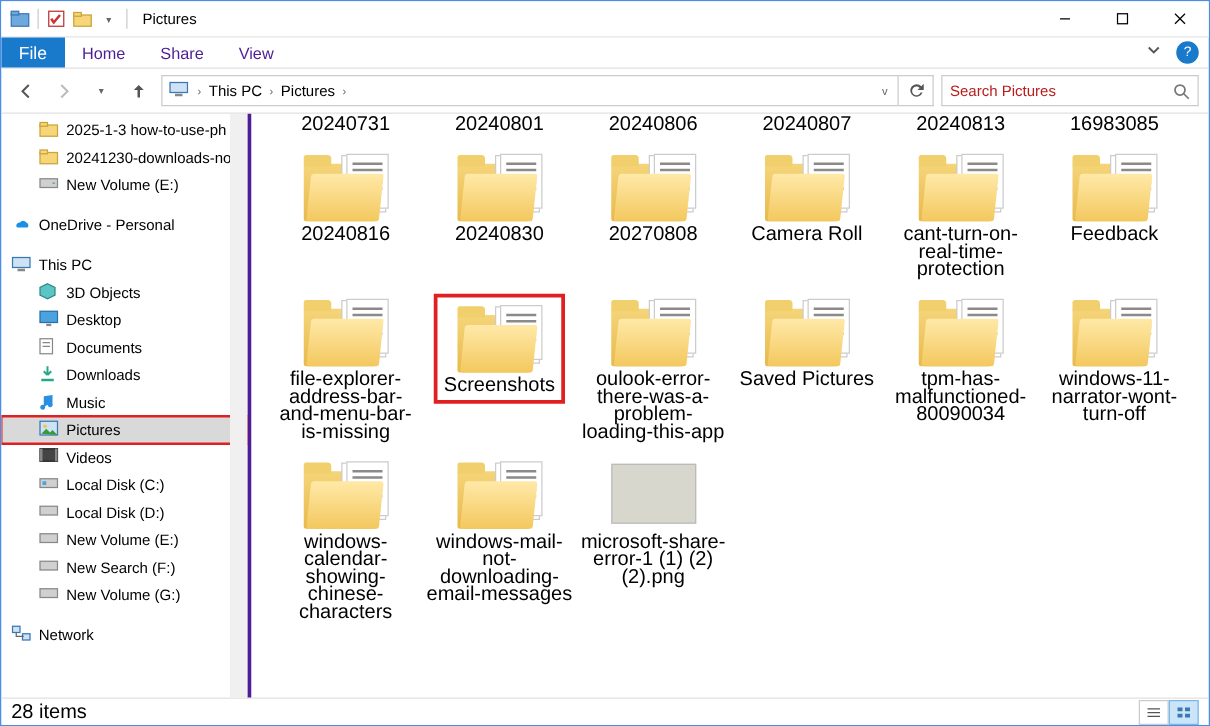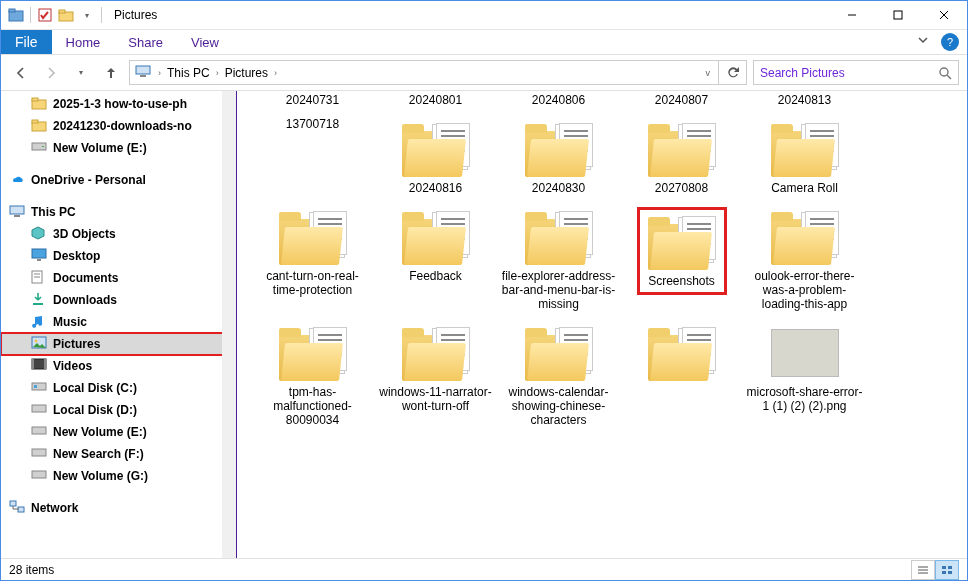--- a/index.html
+++ b/index.html
@@ -29,53 +29,53 @@
 .addr-box .pc-icon { width:18px;height:18px; margin:0 3px;}
 .addr-seg { padding: 0 4px; font-size:12px;}
 .addr-ar { color:#666; font-size:9px; padding:0 2px;}
 .addr-chev { margin-left:auto; display:flex;}
 .refresh-btn { width:28px;height:25px; border:1px solid #ccc; border-left:none; display:flex;align-items:center;justify-content:center;}
 .search-box { width:206px; height:25px; border:1px solid #ccc; display:flex; align-items:center; padding:0 6px; color:#666;}
 .search-box .mag { margin-left:auto;}
 
 
 .main { display:flex; height: calc(100% - 29px - 25px - 36px - 22px); }
-.sidebar { width: 236px; border-right:1px solid #4c1d95; overflow:hidden; position:relative; padding-top:2px;font-weight:bold;}
+.sidebar { width: 200px; border-right:3px solid #4c1d95; overflow:hidden; position:relative; padding-top:2px;}
 .sidebar::after { content:""; position:absolute; right:0; top:0; bottom:0; width:14px; background:#f0f0f0;}
 .sidebar-thumb { position:absolute; right:2px; top:110px; width:10px; height:70px; background:#c2c2c2; border-radius:2px;}
 .tree-item { display:flex; align-items:center; height:22px; font-size:12px; padding-left:24px; gap:6px; white-space:nowrap;overflow:hidden;}
 .tree-item.root { padding-left:8px; font-size:12px;}
 .tree-item.child { padding-left:30px;}
 .tree-item.sel { background:#d9d9d9;}
 .tree-item.red-box { outline:2px solid #e02020; outline-offset:-1px;}
 .sb-ic { width:16px;height:16px; flex-shrink:0;}
 .sb-space { height:10px;}
 
 .content { flex:1; overflow:hidden; padding:0 10px 0 14px; }
 .grid { display:flex; flex-wrap:wrap; gap:0; align-content:flex-start;}
 .item { width:123px; display:flex; flex-direction:column; align-items:center; margin-bottom:6px; padding-top:4px;}
 .item .thumb { width:80px; height:60px; position:relative; }
-.item .label { text-align:center; font-size:12px; line-height:14px; padding: 2px 3px; word-break:break-word;}
+.item .label { text-align:center; font-size:16px; line-height:14px; padding: 2px 3px; word-break:break-word;}
 .item.first-row .thumb { height:0;}
 .item.first-row { padding-top:0;}
 .red-outline { border:3px solid #e02020; padding:2px;}
 
 
 .folder { position:absolute; inset:0;}
 .folder-back { position:absolute; left:6px; bottom:2px; width:58px; height:46px; background:linear-gradient(#f5d57a,#e8b94a); border-radius:2px 6px 2px 2px; }
 .folder-back::before{content:"";position:absolute;top:-7px;left:0;width:22px;height:9px;background:#f1cf6c;border-radius:2px 3px 0 0;}
 .folder-front { position:absolute; left:10px; bottom:2px; width:58px; height:38px; background:linear-gradient(#ffe9a8,#f3c85e); border-radius:2px; transform:skewX(-6deg);}
 .doc-in { position:absolute; right:6px; top:4px; width:34px; height:44px; background:#fff; border:1px solid #ccc; box-shadow:-3px 2px 0 #fff,-3px 2px 0 1px #ccc; }
 .doc-lines::before{content:"";position:absolute;left:4px;right:4px;top:6px;height:2px;background:#8a8a8a;box-shadow:0 5px 0 #8a8a8a,0 10px 0 #8a8a8a,0 15px 0 #bbb,0 20px 0 #bbb;}
 
 
 .img-thumb { position:absolute; inset:6px; background:#d7d7cd; border:1px solid #bbb;}
 
 
-.statusbar { height:22px; border-top:1px solid #e1e1e1; display:flex; align-items:center; padding:0 8px; font-size:12px;}
+.statusbar { height:22px; border-top:1px solid #e1e1e1; display:flex; align-items:center; padding:0 8px; font-size:16px;}
 .statusbar .views { margin-left:auto; display:flex; gap:0;}
 .vbtn { width:24px; height:20px; border:1px solid #ccc; display:flex;align-items:center;justify-content:center; font-size:11px;}
 .vbtn.active { background:#cce4f7; border-color:#7ab8e8;}
 
 
 svg { display:block; }
 </style>
 </head>
 <body>
 
@@ -169,21 +169,21 @@
       <span class="addr-ar">›</span>
       <span class="addr-chev" style="padding:0 6px;color:#666;font-size:9px;">v</span>
     </div>
     <div class="refresh-btn">
       <svg width="14" height="14">
           <path d="M11 3a5 5 0 10 1 5h-1.5a3.5 3.5 0 11-.8-3.7L8 6h5V1z" fill="#555"></path>
         </svg>
     </div>
   </div>
   <div class="search-box">
-    <span style="color:#6d28d9;">Search Pictures</span>
+    <span style="color:#b91c1c;">Search Pictures</span>
     <span class="mag">
       <svg width="14" height="14">
           <circle cx="6" cy="6" r="4" fill="none" stroke="#777" stroke-width="1.4"></circle>
           <line x1="9" y1="9" x2="13" y2="13" stroke="#777" stroke-width="1.4"></line>
         </svg>
     </span>
   </div>
 </div>
 
 <div class="main">
@@ -370,21 +370,21 @@
         <div class="item first-row">
           <div class="thumb"></div>
           <div class="label">20240807</div>
         </div>
         <div class="item first-row">
           <div class="thumb"></div>
           <div class="label">20240813</div>
         </div>
         <div class="item first-row">
           <div class="thumb"></div>
-          <div class="label">13700718</div>
+          <div class="label">16983085</div>
         </div>
         <div class="item">
           <div class="thumb">
             <div class="folder">
               <div class="folder-back"></div>
               <div class="doc-in doc-lines"></div>
               <div class="folder-front"></div>
             </div>
           </div>
           <div class="label">20240816</div>
@@ -472,20 +472,30 @@
           <div class="label">oulook-error-there-was-a-problem-loading-this-app</div>
         </div>
         <div class="item">
           <div class="thumb">
             <div class="folder">
               <div class="folder-back"></div>
               <div class="doc-in doc-lines"></div>
               <div class="folder-front"></div>
             </div>
           </div>
+          <div class="label">Saved Pictures</div>
+        </div>
+        <div class="item">
+          <div class="thumb">
+            <div class="folder">
+              <div class="folder-back"></div>
+              <div class="doc-in doc-lines"></div>
+              <div class="folder-front"></div>
+            </div>
+          </div>
           <div class="label">tpm-has-malfunctioned-80090034</div>
         </div>
         <div class="item">
           <div class="thumb">
             <div class="folder">
               <div class="folder-back"></div>
               <div class="doc-in doc-lines"></div>
               <div class="folder-front"></div>
             </div>
           </div>
@@ -502,20 +512,21 @@
           <div class="label">windows-calendar-showing-chinese-characters</div>
         </div>
         <div class="item">
           <div class="thumb">
             <div class="folder">
               <div class="folder-back"></div>
               <div class="doc-in doc-lines"></div>
               <div class="folder-front"></div>
             </div>
           </div>
+          <div class="label">windows-mail-not-downloading-email-messages</div>
         </div>
         <div class="item">
           <div class="thumb">
             <div class="img-thumb"></div>
           </div>
           <div class="label">microsoft-share-error-1 (1) (2) (2).png</div>
         </div>
       </div>
   </div>
 </div>

